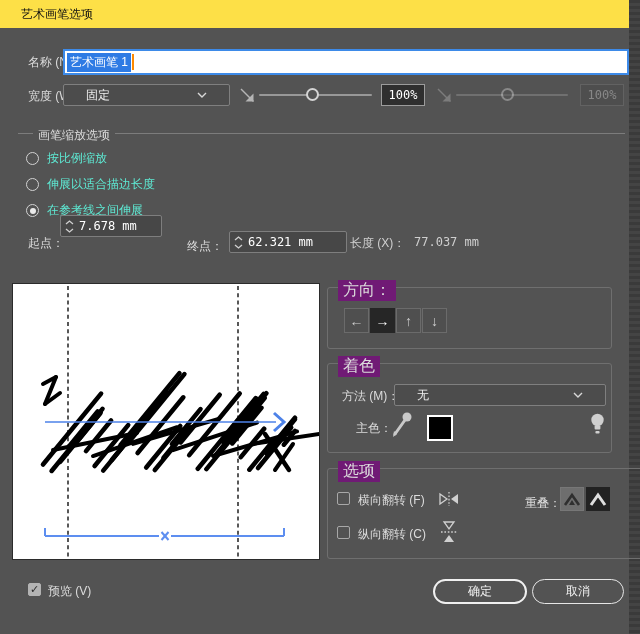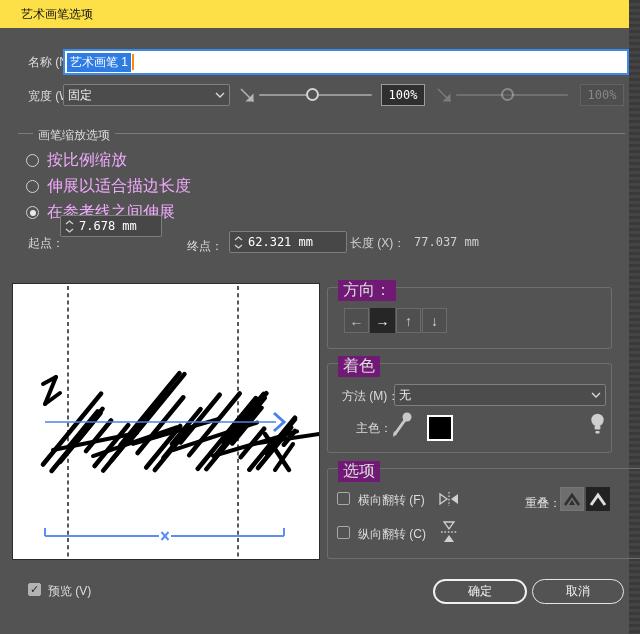--- a/index.html
+++ b/index.html
@@ -26,42 +26,42 @@
     position:absolute;left:63px;top:21px;width:560px;height:22px;background:#fff;
     border:2px solid #3d8ae8;display:flex;align-items:center;padding-left:2px;
   }
   .sel-text{background:#2e7be4;color:#fff;font-size:12px;padding:1px 3px;white-space:nowrap}
   .caret{width:2px;height:16px;background:#ff8a00;margin-left:1px}
 
   
   .dropdown{
     position:absolute;height:22px;background:#4c4c4c;border:1px solid #7f7f7f;border-radius:2px;
     box-sizing:border-box;display:flex;align-items:center;justify-content:space-between;
-    color:#eee;font-size:12px;padding:0 4px;cursor:default;
+    color:#eee;font-size:12px;padding:0 22px;cursor:default;
   }
 
   
   .track{position:absolute;height:2px;background:#989898;border-radius:1px}
   .knob{position:absolute;width:9px;height:9px;border:2px solid #d4d4d4;border-radius:50%;background:#535353}
   .valbox{
     position:absolute;width:42px;height:20px;background:#2f2f2f;border:1px solid #9c9c9c;
     color:#fff;font-size:12px;display:flex;align-items:center;justify-content:center;box-sizing:content-box;
   }
   .dim{opacity:.42}
   .valbox.dim{background:#484848;border-color:#777;color:#cfcfcf}
 
   
   .sep-line{position:absolute;left:18px;right:4px;top:105px;height:1px;background:#7c7c7c}
   .sep-label{position:absolute;left:33px;top:99px;background:#535353;padding:0 5px;font-size:12px;color:#dcdcdc;z-index:2}
 
   
   .radio-row{position:absolute;left:26px;display:flex;align-items:center;gap:8px}
   .radio{width:13px;height:13px;border:1px solid #d2d2d2;border-radius:50%;box-sizing:border-box;position:relative;background:transparent}
   .radio.on::after{content:"";position:absolute;left:2.5px;top:2.5px;width:6px;height:6px;border-radius:50%;background:#eaeaea}
-  .radio-row span{font-size:16px;color:#f0abfc}
+  .radio-row span{font-size:12px;color:#5eead4}
 
   
   .numfield{
     position:absolute;height:22px;background:#474747;border:1px solid #7e7e7e;border-radius:2px;
     box-sizing:border-box;display:flex;align-items:center;color:#fff;
   }
   .stepper{display:flex;flex-direction:column;gap:3px;margin:0 5px 0 4px}
   .numfield .val{font-size:12px}
 
   

